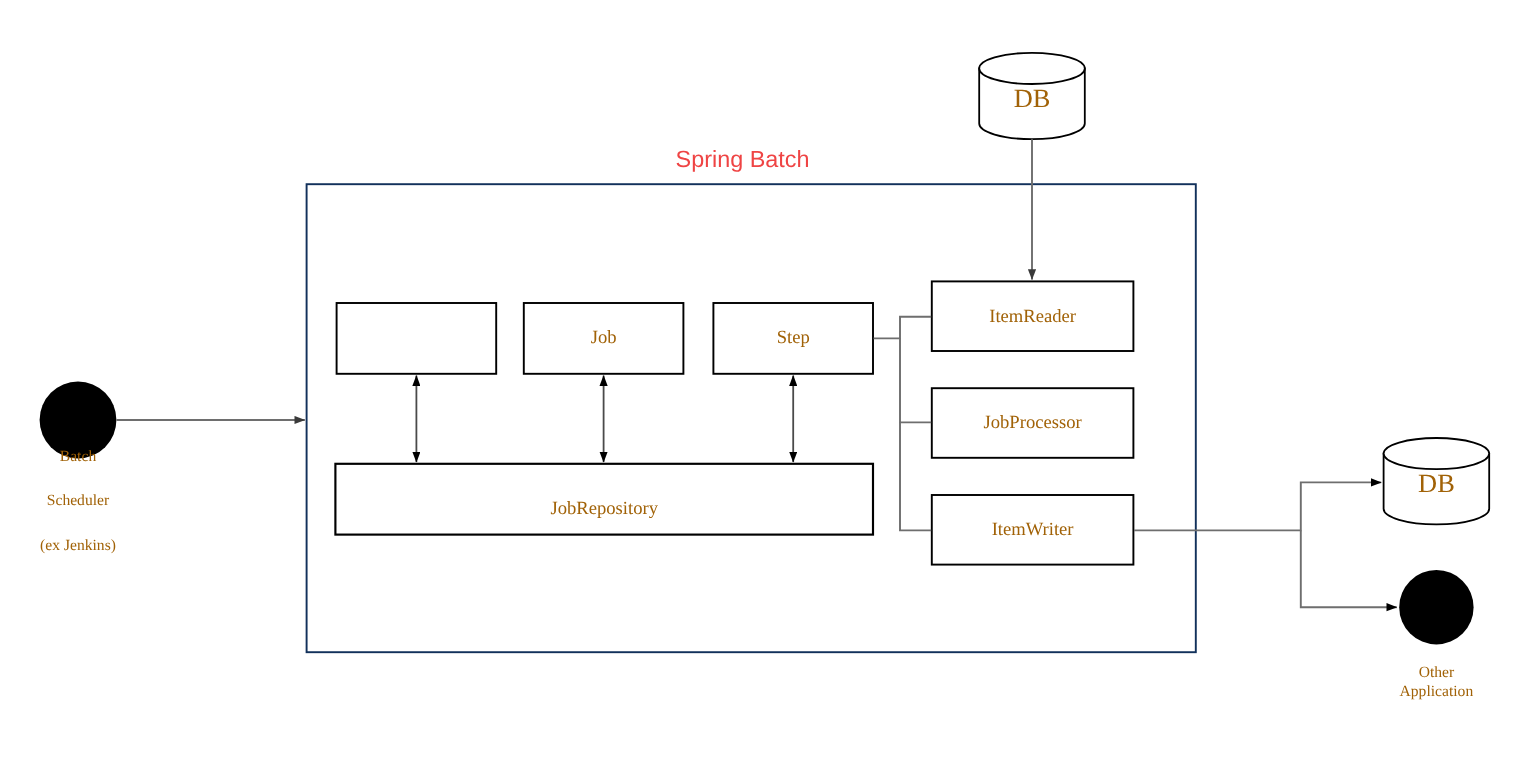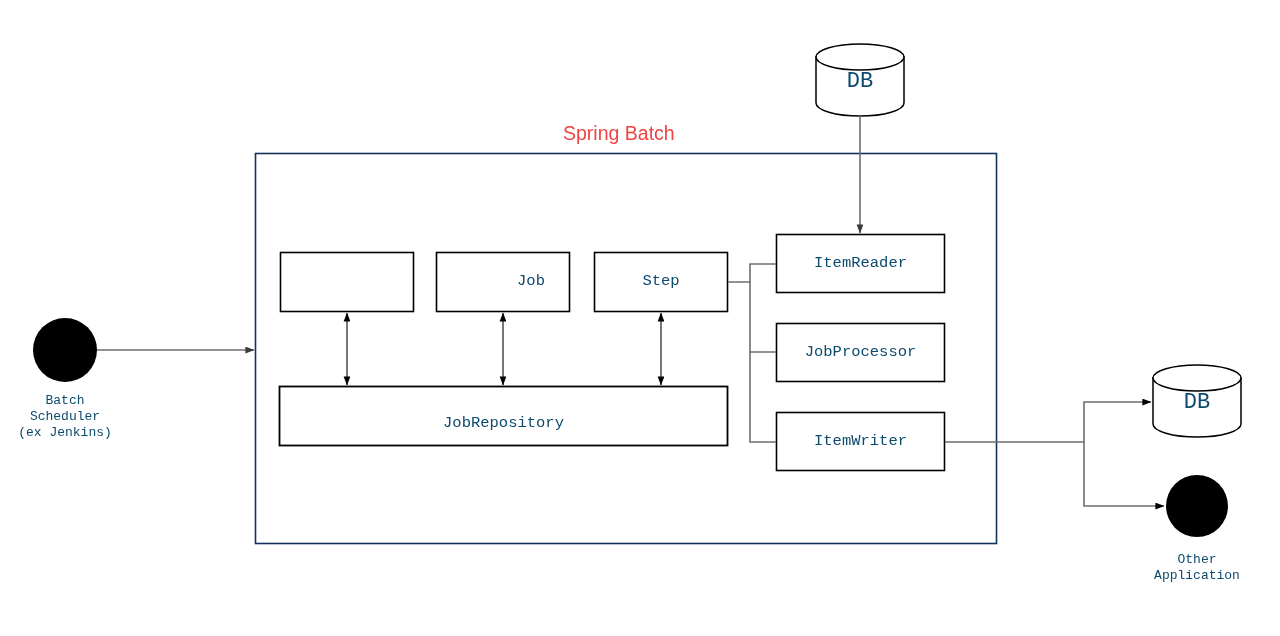--- a/index.html
+++ b/index.html
@@ -25,22 +25,22 @@
     top: 0;
     width: 1280px;
     height: 636px;
   }
   .node-label {
     position: absolute;
     display: flex;
     align-items: center;
     justify-content: center;
     text-align: center;
-    font-family: Liberation Mono, monospace;
-    color: #0c4a6e;
+    font-family: Liberation Serif, serif;
+    color: #a16207;
     pointer-events: none;
     line-height: 1.25;
   }
   .box-label { font-size: 15.5px; }
   .db-label  { font-size: 22px; }
   .caption   { font-size: 13px; line-height: 1.22; }
   .group-title {
     position: absolute;
     font-size: 19.5px;
     color: #ef4444;
@@ -106,31 +106,31 @@
     <path d="M728,282 L750,282 L750,264 L776,264" fill="none" stroke="#6e6e6e" stroke-width="1.6"></path>
     <path d="M750,282 L750,352 L776,352" fill="none" stroke="#6e6e6e" stroke-width="1.6"></path>
     <path d="M750,352 L750,442 L776,442" fill="none" stroke="#6e6e6e" stroke-width="1.6"></path>
 
     <path d="M945,442 L1084,442 L1084,402 L1151,402" fill="none" stroke="#6e6e6e" stroke-width="1.6" marker-end="url(#arrowBlack)"></path>
     <path d="M1084,442 L1084,506 L1164,506" fill="none" stroke="#6e6e6e" stroke-width="1.6" marker-end="url(#arrowBlack)"></path>
   </svg>
 
   <div class="group-title" style="left:563px; top:122px;">Spring Batch</div>
 
-  <div class="node-label box-label" style="left:436px; top:252px; width:134px; height:60px;padding-left:28px;">Job</div>
+  <div class="node-label box-label" style="left:436px; top:252px; width:134px; height:60px;">Job</div>
   <div class="node-label box-label" style="left:594px; top:252px; width:134px; height:60px;border-radius:14px;">Step</div>
   <div class="node-label box-label" style="left:279px; top:386px; width:449px; height:76px;">JobRepository</div>
   <div class="node-label box-label" style="left:776px; top:234px; width:169px; height:59px;">ItemReader</div>
   <div class="node-label box-label" style="left:776px; top:323px; width:169px; height:59px;">JobProcessor</div>
   <div class="node-label box-label" style="left:776px; top:412px; width:169px; height:59px;">ItemWriter</div>
 
   <div class="node-label db-label" style="left:816px; top:58px; width:88px; height:48px;">DB</div>
   <div class="node-label db-label" style="left:1153px; top:379px; width:88px; height:48px;">DB</div>
 
-  <div class="node-label caption" style="left:5px; top:389px; width:120px; height:56px; flex-direction:column;">
+  <div class="node-label caption" style="left:5px; top:389px; width:120px; height:56px; flex-direction:column;gap:21px;">
     <span>Batch</span>
     <span>Scheduler</span>
     <span>(ex Jenkins)</span>
   </div>
 
   <div class="node-label caption" style="left:1137px; top:549px; width:120px; height:38px; flex-direction:column;">
     <span>Other</span>
     <span>Application</span>
   </div>
 

